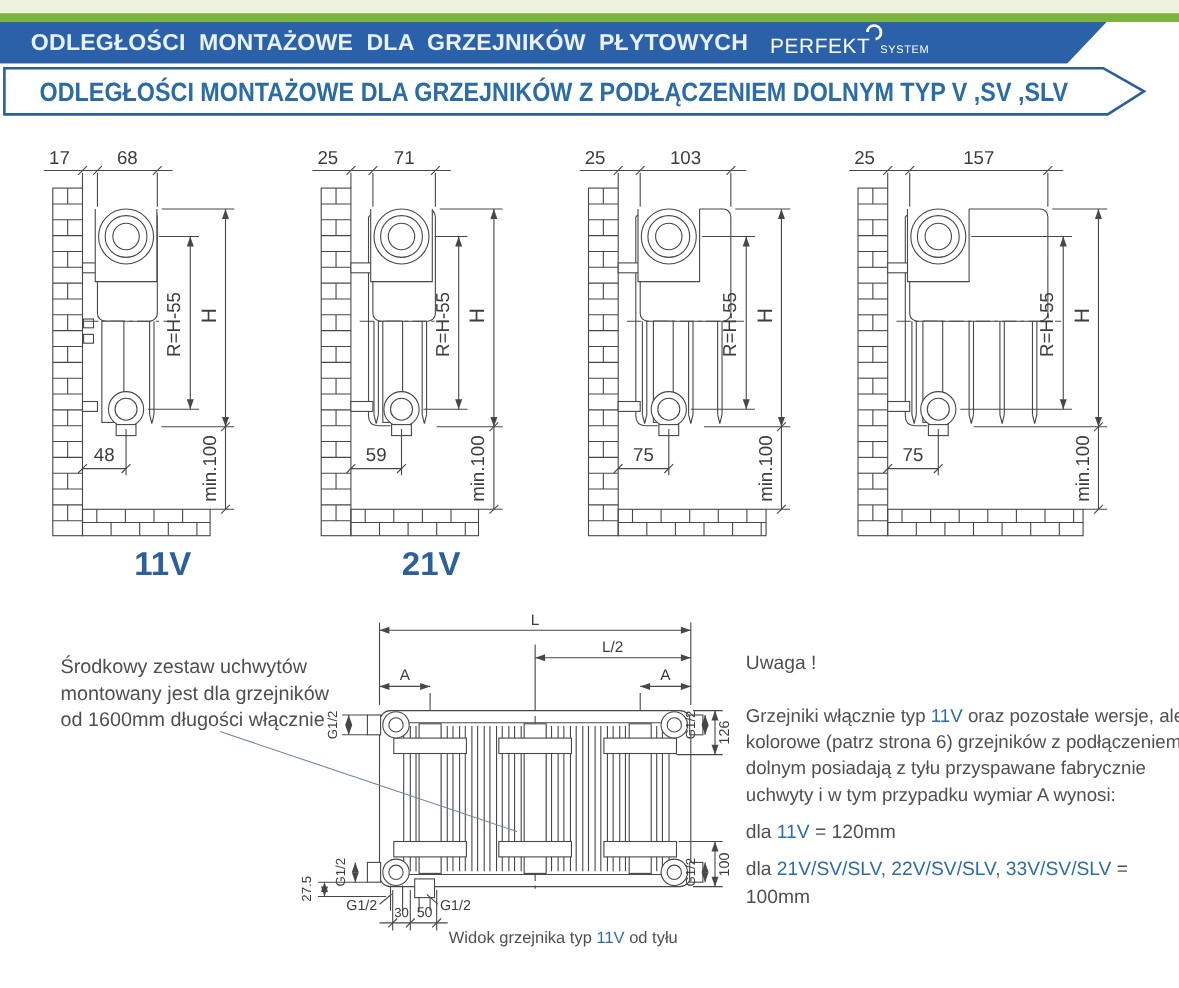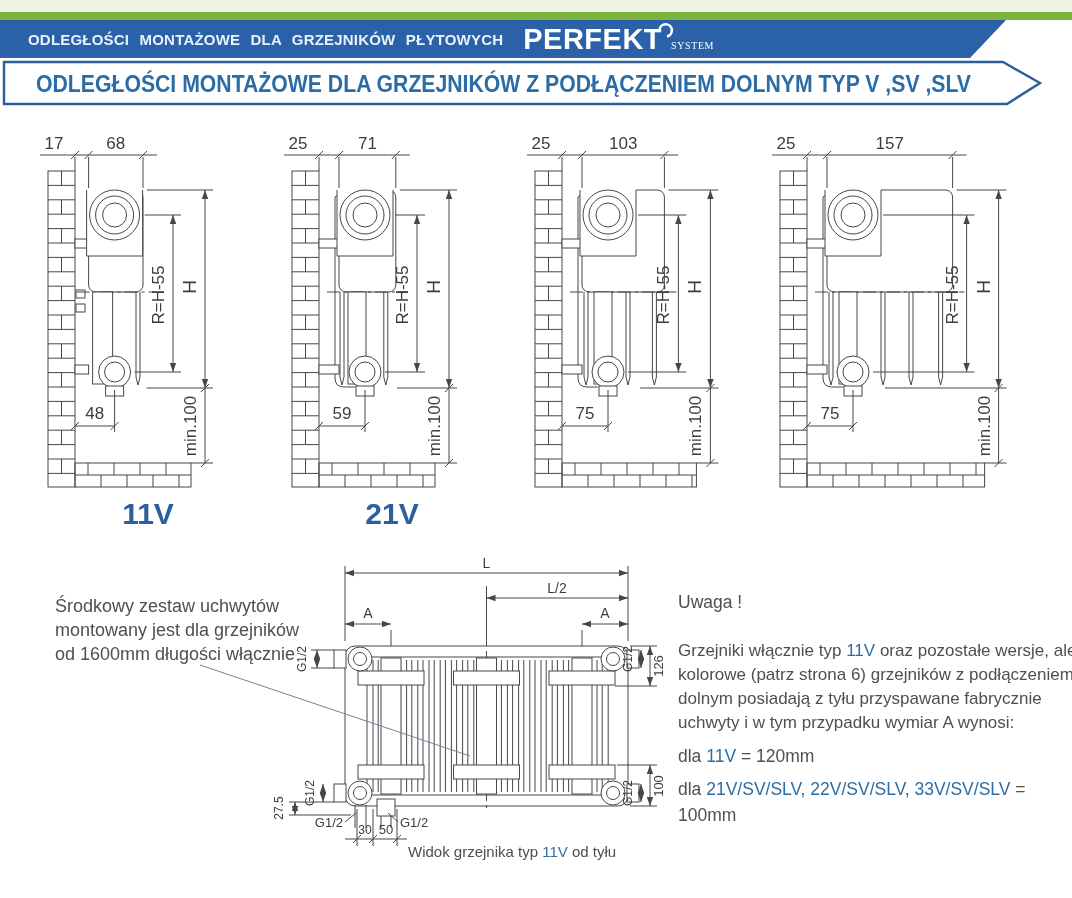--- a/index.html
+++ b/index.html
@@ -3,26 +3,26 @@
 <meta charset="utf-8">
 <style>
   html,body{margin:0;padding:0;background:#fff;}
   .page{position:relative;width:1072px;height:898px;background:#ffffff;
         font-family:"Liberation Sans",sans-serif;overflow:hidden;}
   .strip-pale{position:absolute;left:0;top:0;width:1072px;height:12px;background:#eef3e0;}
   .strip-green{position:absolute;left:0;top:12px;width:1072px;height:8px;background:#7cb440;}
   .banner-blue{position:absolute;left:0;top:20px;width:1006px;height:38px;background:#2a61a8;
         clip-path:polygon(0 0,100% 0,calc(100% - 36px) 100%,0 100%);
         display:flex;align-items:center;color:#e9f1fa;}
-  .banner-title{font-size:15px;font-weight:700;word-spacing:6px;letter-spacing:.2px;
+  .banner-title{font-size:21px;font-weight:700;word-spacing:6px;letter-spacing:.2px;
         margin-left:28px;white-space:nowrap;}
   .brand{display:flex;align-items:baseline;margin-left:20px;color:#ffffff;}
-  .brand-name{font-size:29px;font-weight:700;letter-spacing:.5px;}
+  .brand-name{font-size:19px;font-weight:400;letter-spacing:.5px;}
   .brand-curl{position:relative;top:-9px;margin:0 -3px 0 -5px;}
-  .brand-sub{font-size:10px;letter-spacing:.6px;font-family:Liberation Serif, serif;}
+  .brand-sub{font-size:10px;letter-spacing:.6px;}
   .subbanner{position:absolute;left:2px;top:58px;}
   .side-diagram{position:absolute;top:135px;width:260px;height:420px;}
   .type-label{position:absolute;top:362px;left:0;width:100%;text-align:center;
         font-size:30px;font-weight:600;color:#2c5f9e;}
   .rear-wrap{position:absolute;left:195px;top:556px;}
   .note-left{position:absolute;left:55px;top:594px;font-size:18px;line-height:24px;color:#4f4f4f;}
   .warning{position:absolute;left:678px;top:592px;width:400px;color:#4f4f4f;}
   .warning-title{font-size:17.5px;margin:0 0 26px 0;}
   .warning p{margin:0 0 8px 0;font-size:17px;line-height:24px;}
   .warning .spec{margin:0 0 7px 0;font-size:17.5px;line-height:26px;}

